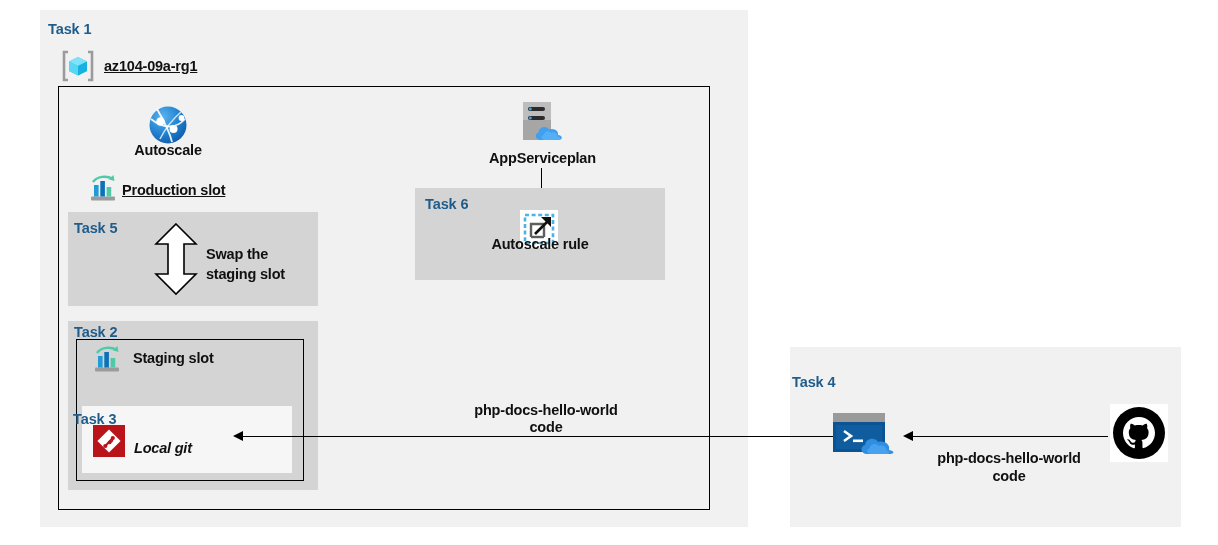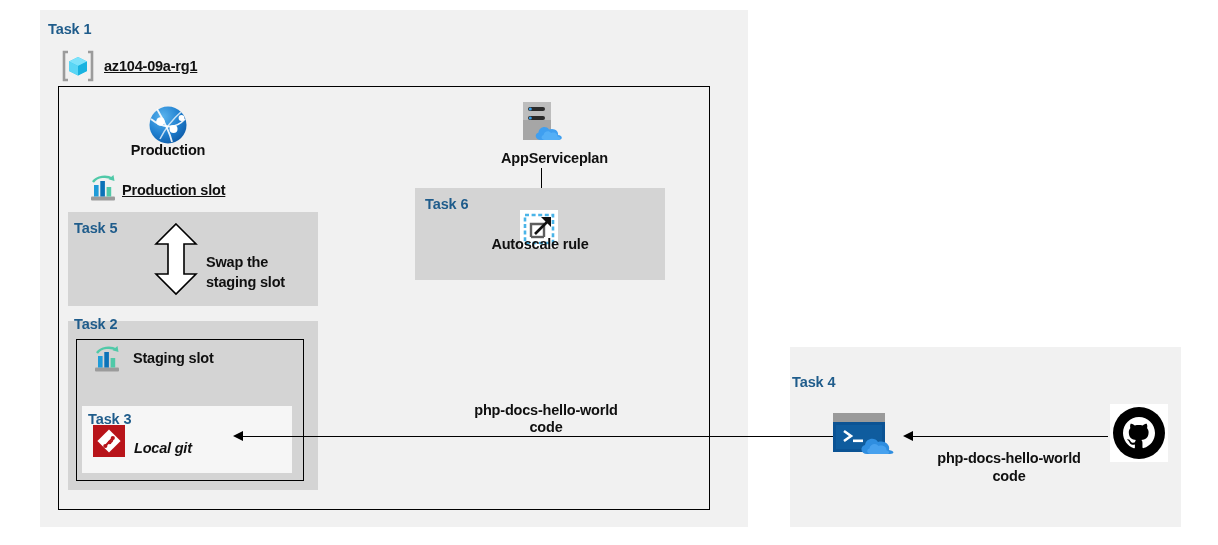--- a/index.html
+++ b/index.html
@@ -34,21 +34,21 @@
 
   .node-label {
     position: absolute;
     color: #101010;
     font-weight: bold;
     font-size: 14.5px;
     letter-spacing: -0.2px;
     white-space: nowrap;
   }
   .node-label.center { text-align: center; }
-  .node-label.wrap { white-space: normal; line-height: 1.32; margin-top: 8px; }
+  .node-label.wrap { white-space: normal; line-height: 1.32; }
 
   .icon { position: absolute; }
 
   
   .hline { position: absolute; background: #000000; height: 1.4px; }
   .vline { position: absolute; background: #000000; width: 1.4px; }
   .arrow-left {
     position: absolute;
     width: 0; height: 0;
     border-top: 5.5px solid transparent;
@@ -99,21 +99,21 @@
       </defs>
       <circle cx="20" cy="20" r="18.5" fill="url(#gAS)"></circle>
       <path d="M3 14 C14 23, 27 25, 37 14" stroke="#ffffff" stroke-width="1.8" fill="none" opacity="0.9"></path>
       <path d="M9 4 C16 16, 22 28, 24 37" stroke="#ffffff" stroke-width="1.8" fill="none" opacity="0.9"></path>
       <path d="M33 7 C26 13, 18 22, 12 34" stroke="#ffffff" stroke-width="1.6" fill="none" opacity="0.75"></path>
       <circle cx="12.5" cy="16.5" r="4.3" fill="#ffffff"></circle>
       <circle cx="25.5" cy="24" r="4" fill="#ffffff"></circle>
       <circle cx="33.5" cy="13" r="2.9" fill="#ffffff"></circle>
     </svg>
   </div>
-  <div class="node-label center" style="left:98px; top:142px; width:140px;">Production</div>
+  <div class="node-label center" style="left:98px; top:142px; width:140px;">Autoscale</div>
 
   <div class="icon" style="left:88px; top:174px; width:30px; height:30px;">
     <svg viewBox="0 0 30 30" width="30" height="30">
       <rect x="3" y="22.5" width="24" height="4" rx="1" fill="#9b9b9b"></rect>
       <rect x="6" y="11" width="4.6" height="11.5" fill="#1f9bd8"></rect>
       <rect x="12.3" y="7" width="4.6" height="15.5" fill="#0b72b8"></rect>
       <rect x="18.6" y="13" width="4.6" height="9.5" fill="#50c9a8"></rect>
       <path d="M5 8 C9 2, 19 1.5, 24 4.5" stroke="#50c9a8" stroke-width="2.4" fill="none"></path>
       <polygon points="25.5,1 26.5,7 20.5,5.2" fill="#50c9a8"></polygon>
     </svg>
@@ -124,37 +124,37 @@
   <div class="task-label" style="left:74px; top:220px;">Task 5</div>
   <div class="dbl-arrow" style="left:147px; top:222px; width:58px; height:74px;">
     <svg viewBox="0 0 58 74" width="58" height="74">
       <polygon points="29,2 49,22 37,22 37,52 49,52 29,72 9,52 21,52 21,22 9,22" fill="#ffffff" stroke="#000000" stroke-width="1.6"></polygon>
     </svg>
   </div>
   <div class="node-label wrap" style="left:206px; top:245px;">Swap the</div>
   <div class="node-label wrap" style="left:206px; top:265px;">staging slot</div>
 
   <div class="box box-gray" style="left:68px; top:321px; width:250px; height:169px;"></div>
-  <div class="task-label" style="left:74px; top:316px;">Task 2</div>
+  <div class="task-label" style="left:74px; top:324px;">Task 2</div>
   <div class="box box-outline" style="left:76px; top:339px; width:228px; height:142px;"></div>
 
   <div class="icon" style="left:92px; top:345px; width:30px; height:30px;">
     <svg viewBox="0 0 30 30" width="30" height="30">
       <rect x="3" y="22.5" width="24" height="4" rx="1" fill="#9b9b9b"></rect>
       <rect x="6" y="11" width="4.6" height="11.5" fill="#1f9bd8"></rect>
       <rect x="12.3" y="7" width="4.6" height="15.5" fill="#0b72b8"></rect>
       <rect x="18.6" y="13" width="4.6" height="9.5" fill="#50c9a8"></rect>
       <path d="M5 8 C9 2, 19 1.5, 24 4.5" stroke="#50c9a8" stroke-width="2.4" fill="none"></path>
       <polygon points="25.5,1 26.5,7 20.5,5.2" fill="#50c9a8"></polygon>
     </svg>
   </div>
   <div class="node-label" style="left:133px; top:350px;">Staging slot</div>
 
   <div class="box box-white" style="left:82px; top:406px; width:210px; height:67px;"></div>
-  <div class="task-label" style="left:88px; top:411px;">Task 3</div>
+  <div class="task-label" style="left:73px; top:411px;">Task 3</div>
   <div class="icon" style="left:93px; top:425px; width:32px; height:32px;">
     <svg viewBox="0 0 32 32" width="32" height="32">
       <rect x="0" y="0" width="32" height="32" fill="#b8141a"></rect>
       <g fill="#ffffff">
         <polygon points="16,4.4 27.6,16 16,27.6 4.4,16"></polygon>
       </g>
       <g stroke="#b8141a" stroke-width="2" fill="none">
         <path d="M12.5 20.8 L19.5 13.2"></path>
       </g>
       <circle cx="12.3" cy="21" r="2.1" fill="#b8141a"></circle>
@@ -170,21 +170,21 @@
       <rect x="8" y="2" width="28" height="38" fill="#a6a6a6"></rect>
       <rect x="8" y="2" width="28" height="18" fill="#bdbdbd"></rect>
       <rect x="13" y="7" width="17" height="4" rx="2" fill="#2b2b2b"></rect>
       <rect x="13" y="16" width="17" height="4" rx="2" fill="#2b2b2b"></rect>
       <circle cx="15.3" cy="9" r="1.5" fill="#3aa0ea"></circle>
       <circle cx="15.3" cy="18" r="1.5" fill="#3aa0ea"></circle>
       <path d="M26 40 C20 40, 19 34, 23.5 32.5 C24 27, 31 25, 34 29.5 C39 27.5, 44 31, 43 35 C48 35.5, 48 40, 43.5 40 Z" fill="#3f9ff0"></path>
       <path d="M30 40 C26 40, 25.5 36, 28.5 35 C29 31, 34 30, 36 33 C40 31.5, 43 34, 42.5 36.5 C46 37, 46 40, 43 40 Z" fill="#58b2f7" opacity="0.85"></path>
     </svg>
   </div>
-  <div class="node-label center" style="left:472px; top:150px; width:165px;">AppServiceplan</div>
+  <div class="node-label center" style="left:460px; top:150px; width:165px;">AppServiceplan</div>
 
   <div class="vline" style="left:541px; top:168px; height:38px;"></div>
   <div class="arrow-down" style="left:536px; top:204px;"></div>
 
   <div class="box box-gray" style="left:415px; top:188px; width:250px; height:92px;"></div>
   <div class="task-label" style="left:425px; top:196px;">Task 6</div>
   <div class="icon" style="left:520px; top:210px; width:38px; height:38px;">
     <svg viewBox="0 0 38 38" width="38" height="38">
       <rect x="0" y="0" width="38" height="38" fill="#ffffff"></rect>
       <g stroke="#4ab4e8" stroke-width="2.6" stroke-dasharray="4 2.6" fill="none">

